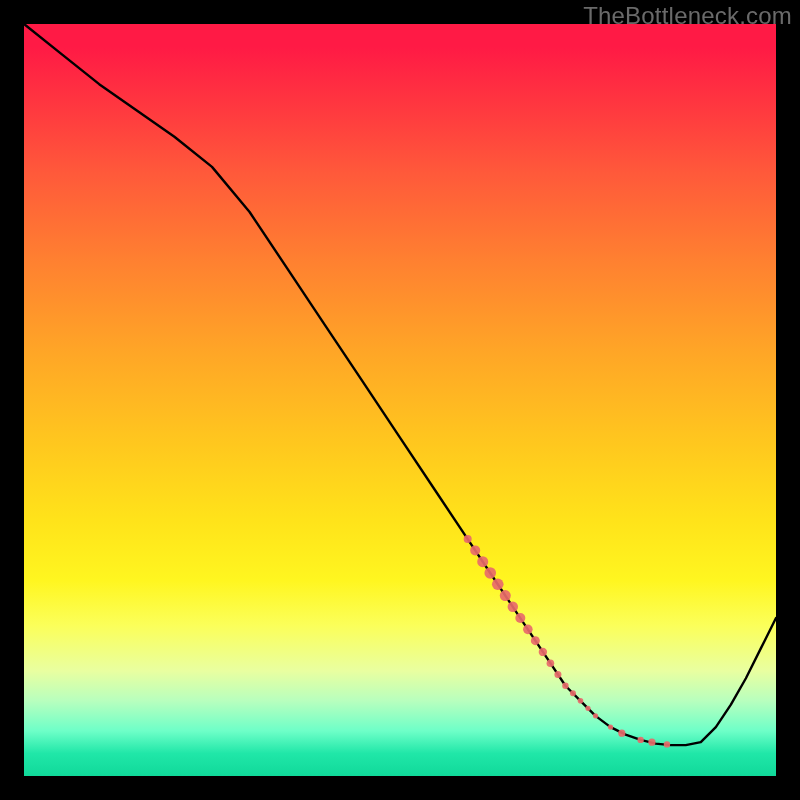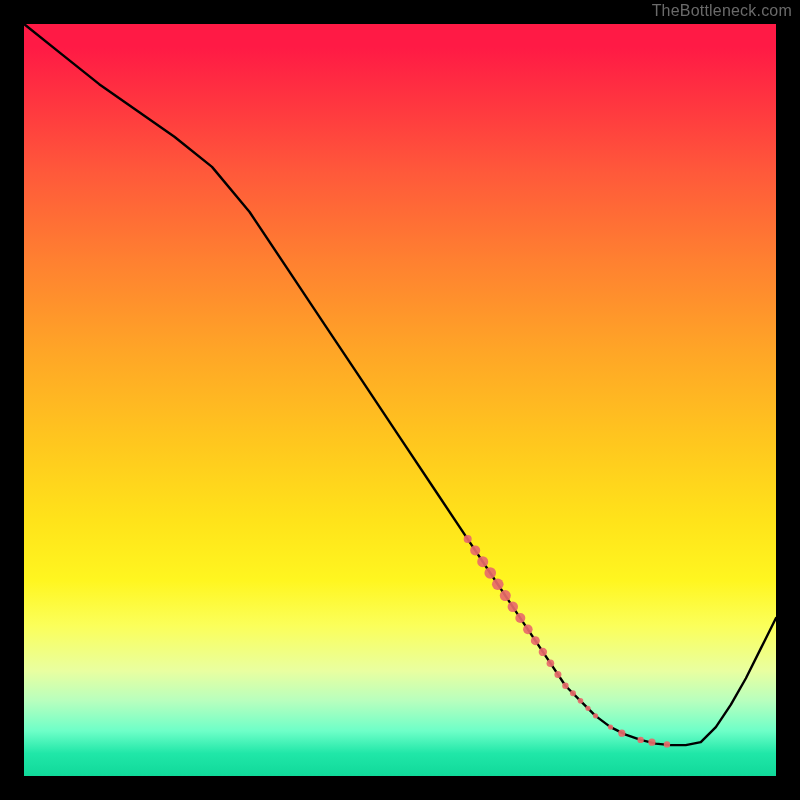--- a/index.html
+++ b/index.html
@@ -50,21 +50,21 @@
     top: 0;
     width: 752px;
     height: 752px;
     overflow: visible;
   }
   .watermark {
     position: absolute;
     top: 2px;
     right: 8px;
     color: #6a6a6a;
-    font-size: 16px;
+    font-size: 24px;
     font-weight: 500;
     letter-spacing: 0.2px;
     user-select: none;
   }
 </style>
 </head>
 <body>
 
 <div class="frame">
   <div class="plot-area"></div>

